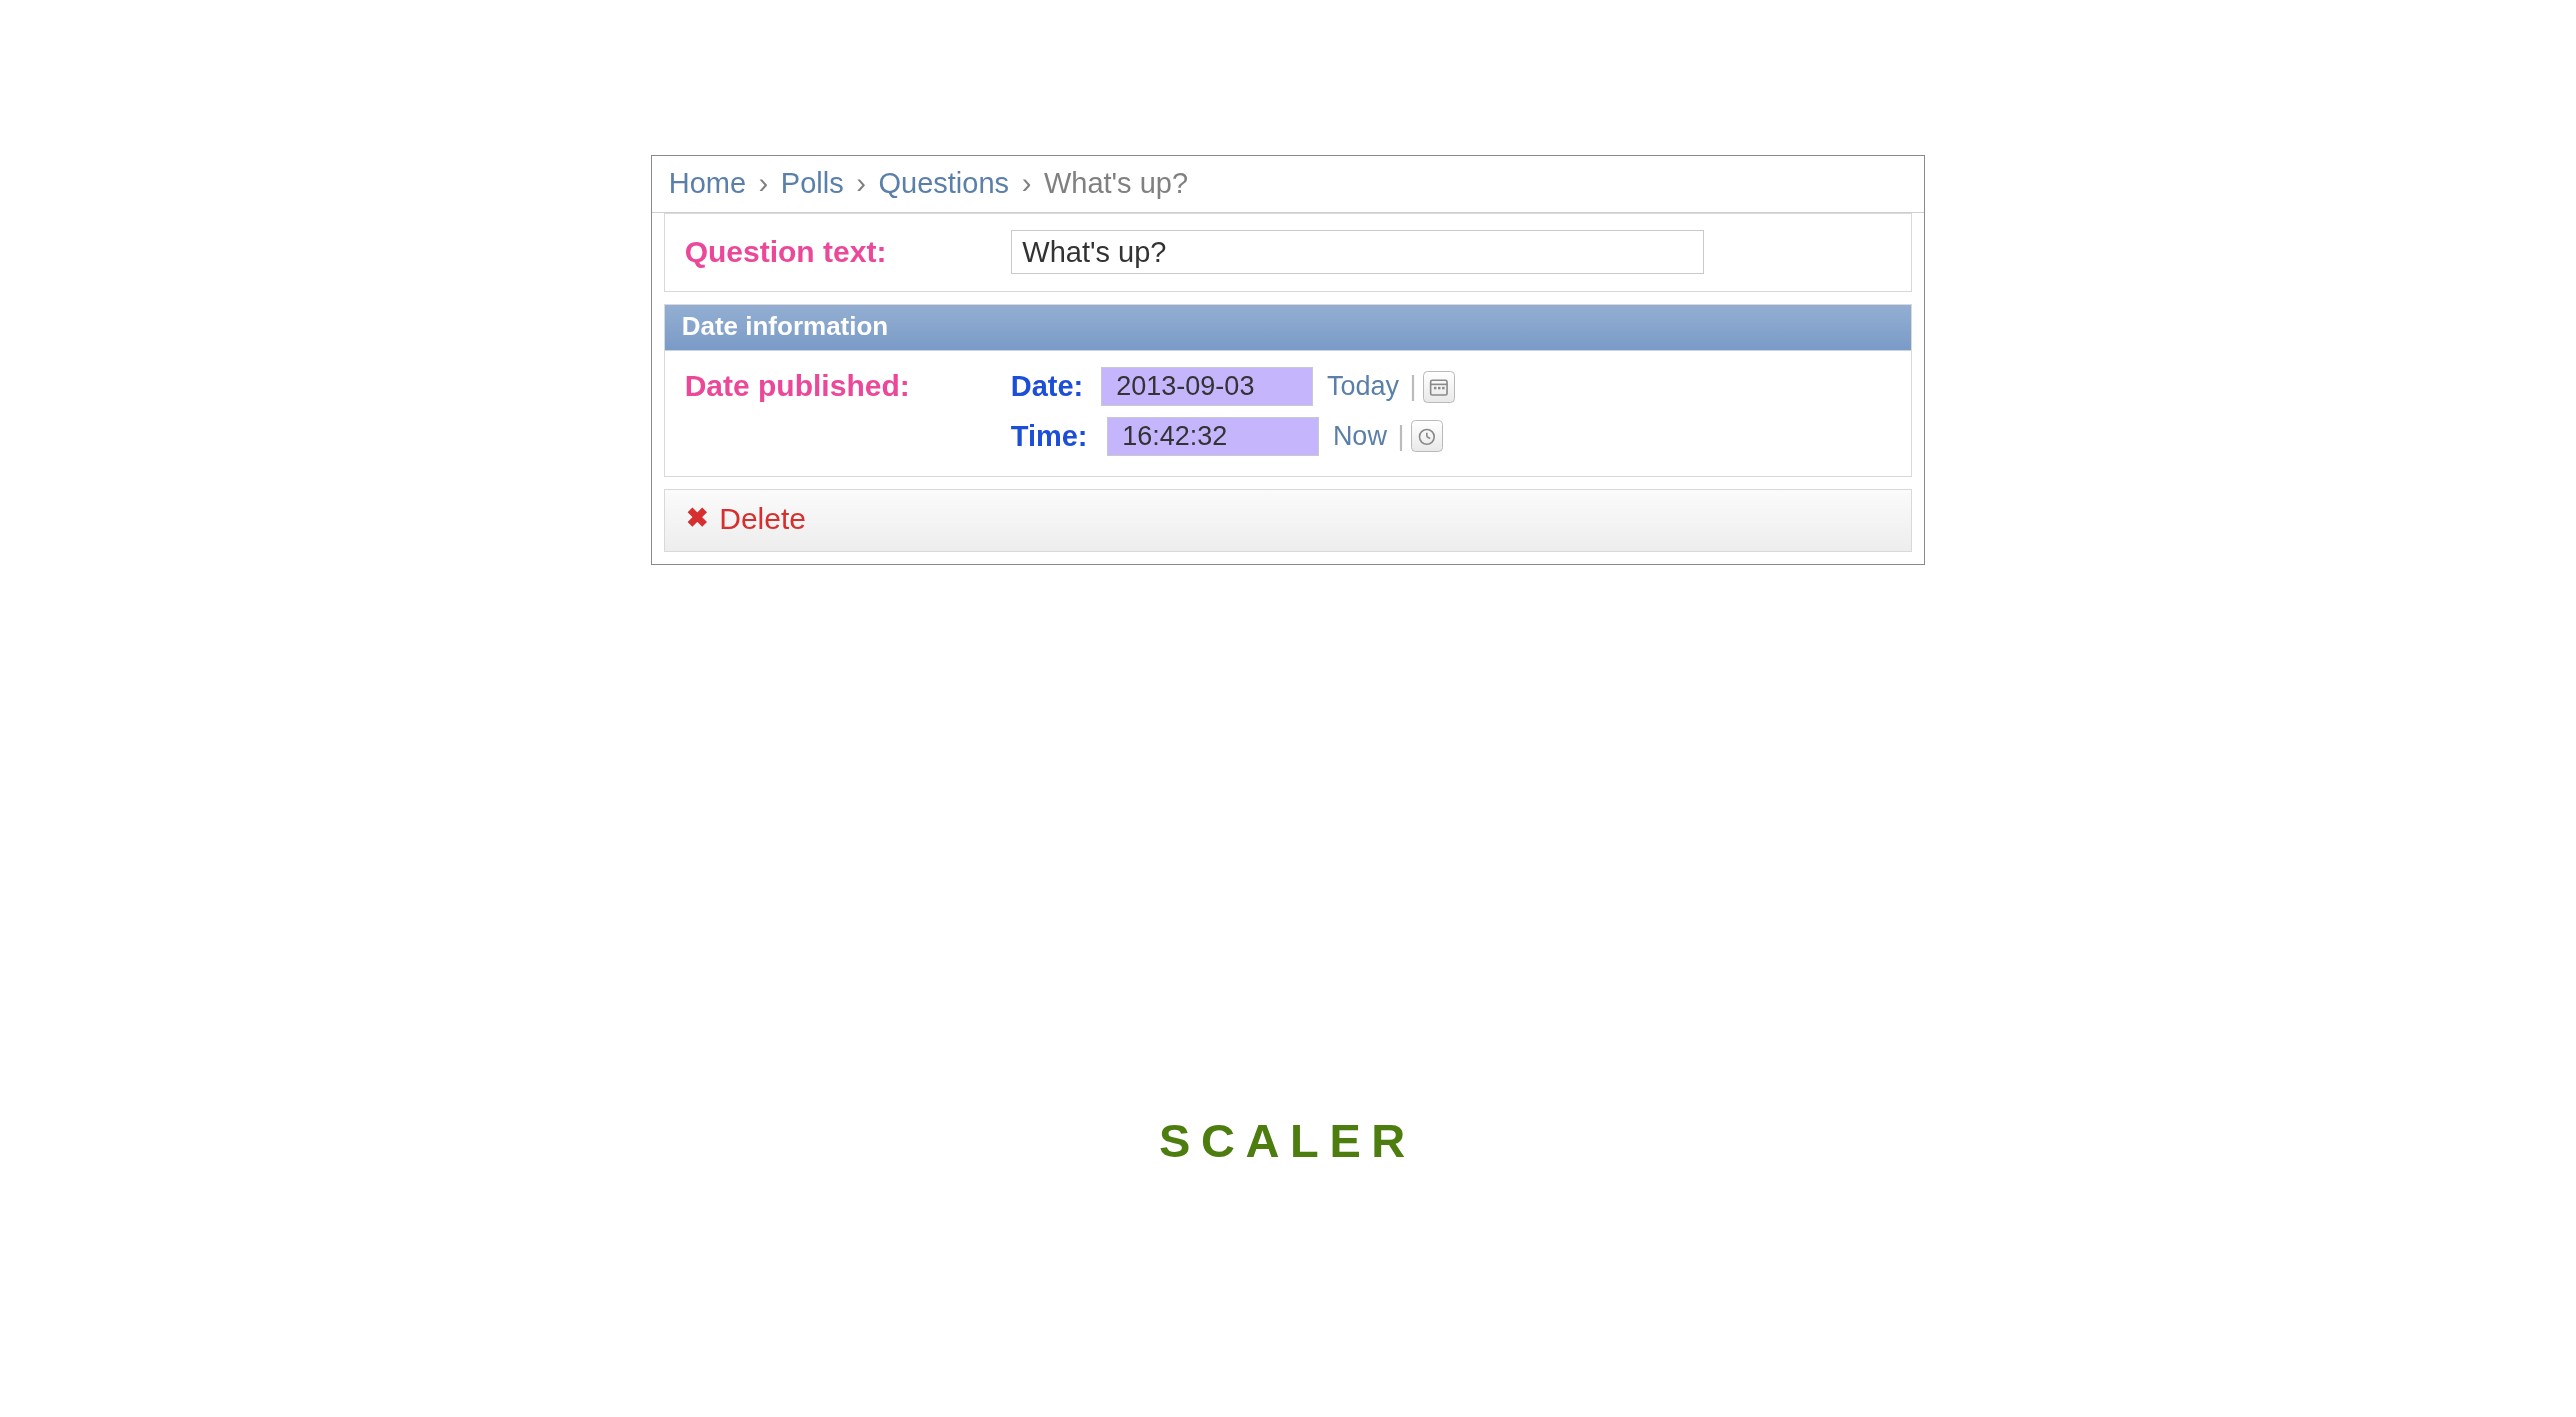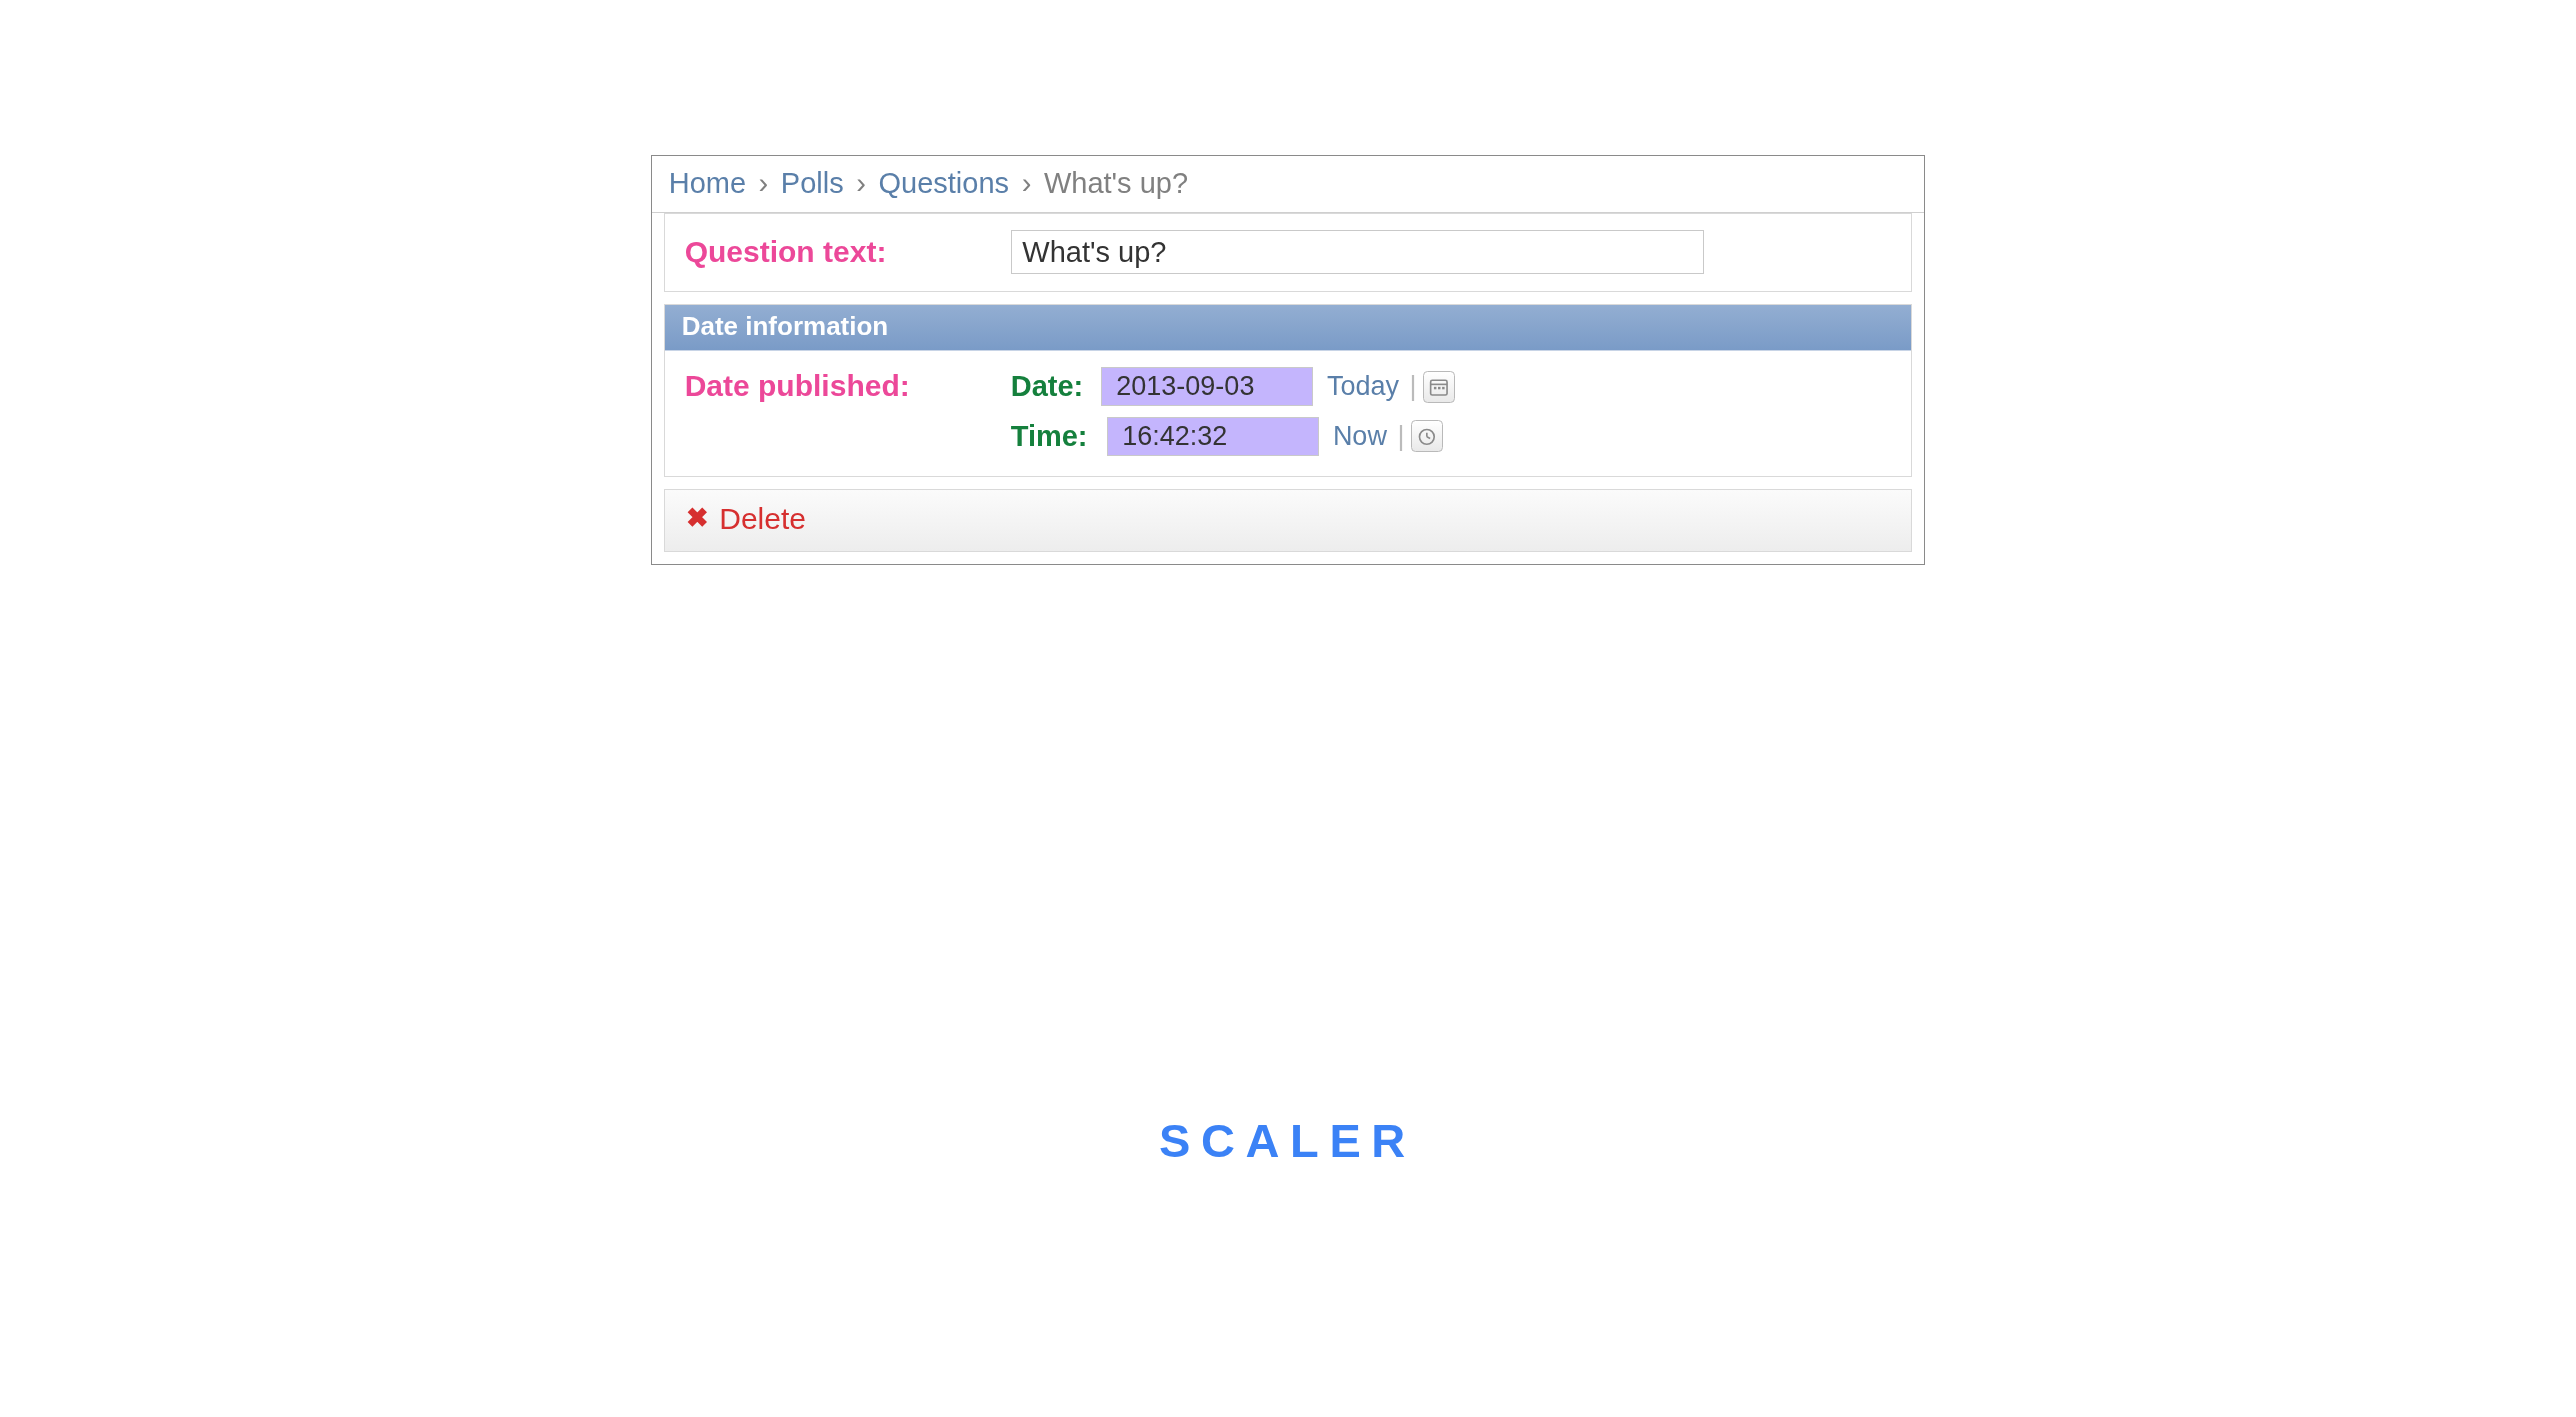--- a/index.html
+++ b/index.html
@@ -90,21 +90,21 @@
     color: #333;
   }
   .date-line {
     display: flex;
     align-items: center;
     margin-bottom: 10.6px;
   }
   .date-line:last-child { margin-bottom: 0; }
   .sublabel {
     font-weight: bold;
-    color: #15803d;
+    color: #1d4ed8;
     margin-right: 7.6px;
   }
   .sublabel.date-lbl { width: 83px; }
   .sublabel.time-lbl { width: 89px; }
   .small-input {
     font-size: 27px;
     padding: 3px 14px;
     border: 1.5px solid #c9c9c9;
     width: 182px;
     font-family: inherit;
@@ -162,21 +162,21 @@
     left: 50%;
     transform: translateX(-50%);
     top: 1113px;
     text-align: center;
   }
   .brand-top {
     font-family: "Arial Narrow", Arial, sans-serif;
     font-weight: 800;
     letter-spacing: 10.6px;
     font-size: 47px;
-    color: #3b82f6;
+    color: #4d7c0f;
     font-stretch: condensed;
   }
   .brand-bottom {
     font-family: "Brush Script MT", "Segoe Script", cursive;
     color: #e22b68;
     font-size: 83px;
     margin-top: -23px;
     line-height: 1;
   }
 </style>

